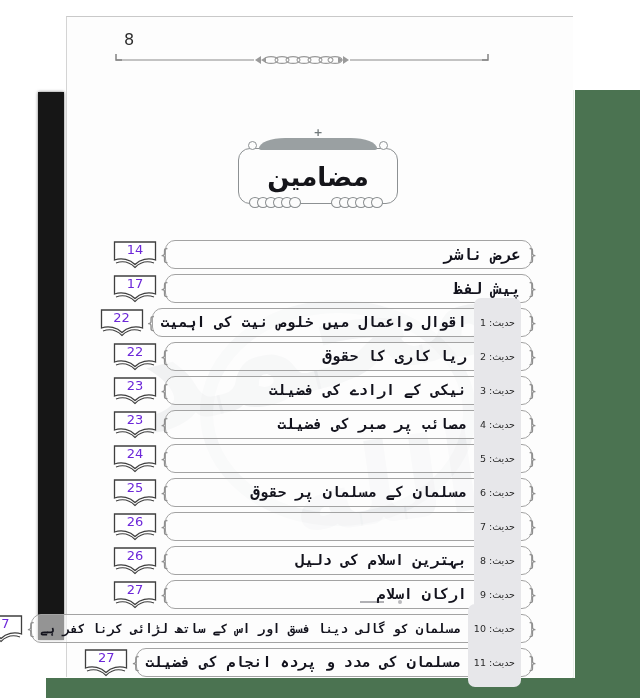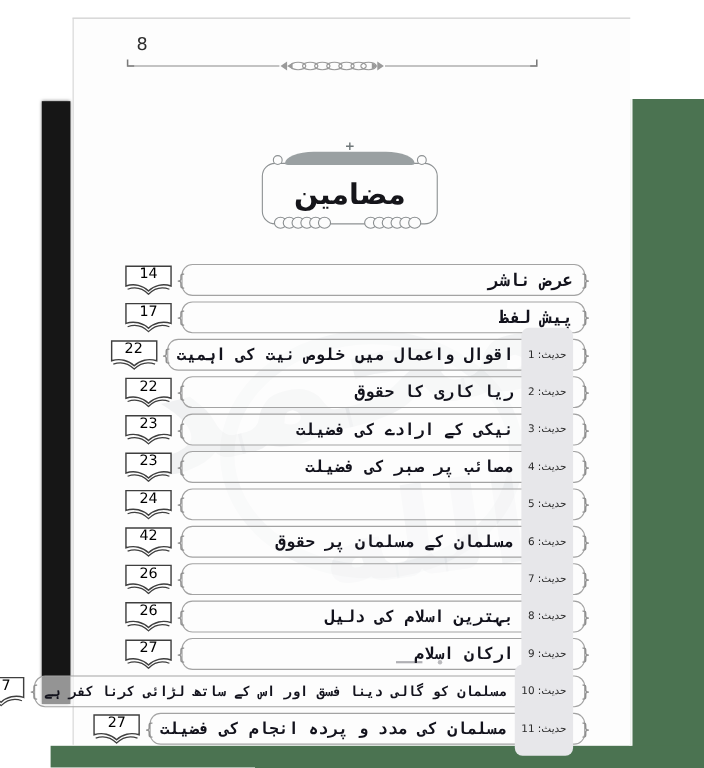--- a/index.html
+++ b/index.html
@@ -51,21 +51,21 @@
         font-family:"DejaVu Sans Mono",monospace;}
   .curl-r{right:-6px;} .curl-l{left:-6px;}
   .pill{font-size:9.5px;color:#2a2a2a;background:#e7e7ea;border-radius:7px;
         padding:19px 6px;margin-left:7px;white-space:nowrap;}
   .title{font-weight:bold;font-size:15px;color:#12121c;white-space:nowrap;font-family:Liberation Mono, monospace;}
   .row.plain .title{font-size:16px;}
   .row.r12 .title{font-size:12.5px;}
   .badge{position:relative;width:46px;height:30px;flex-shrink:0;}
   .badge svg{position:absolute;inset:0;}
   .badge .num{position:absolute;left:0;top:1px;width:100%;text-align:center;
-        line-height:18px;font-size:13px;color:#000000;}
+        line-height:18px;font-size:13px;color:#6d28d9;}
   
   .smudge{position:absolute;left:360px;top:601px;width:24px;border-top:2px solid rgba(60,60,70,.40);z-index:2;}
   .smudge::after{content:"";position:absolute;left:38px;top:-3px;width:4px;height:4px;
         background:rgba(60,60,70,.35);border-radius:50%;}
 </style>
 </head>
 <body>
 
 <div class="shot">
 
@@ -240,21 +240,21 @@
         <span class="curl curl-r">{</span>
         <span class="curl curl-l">}</span>
         <span class="pill">حدیث: 6</span>
         <span class="title">مسلمان کے مسلمان پر حقوق</span>
       </div>
       <div class="badge">
         <svg viewBox="0 0 46 30">
           <path d="M2.5,2 H43.5 V20 C36,17.5 28,19.5 23,24.5 C18,19.5 10,17.5 2.5,20 Z" fill="#fff" stroke="#3f3f3f" stroke-width="1.3"></path>
           <path d="M4,23 C11,20.5 18,22.5 23,27.5 C28,22.5 35,20.5 42,23" fill="none" stroke="#3f3f3f" stroke-width="1.1"></path>
         </svg>
-        <span class="num">42</span>
+        <span class="num">25</span>
       </div>
     </div>
 
     <div class="row">
       <div class="box">
         <span class="curl curl-r">{</span>
         <span class="curl curl-l">}</span>
         <span class="pill">حدیث: 7</span>
       </div>
       <div class="badge">

